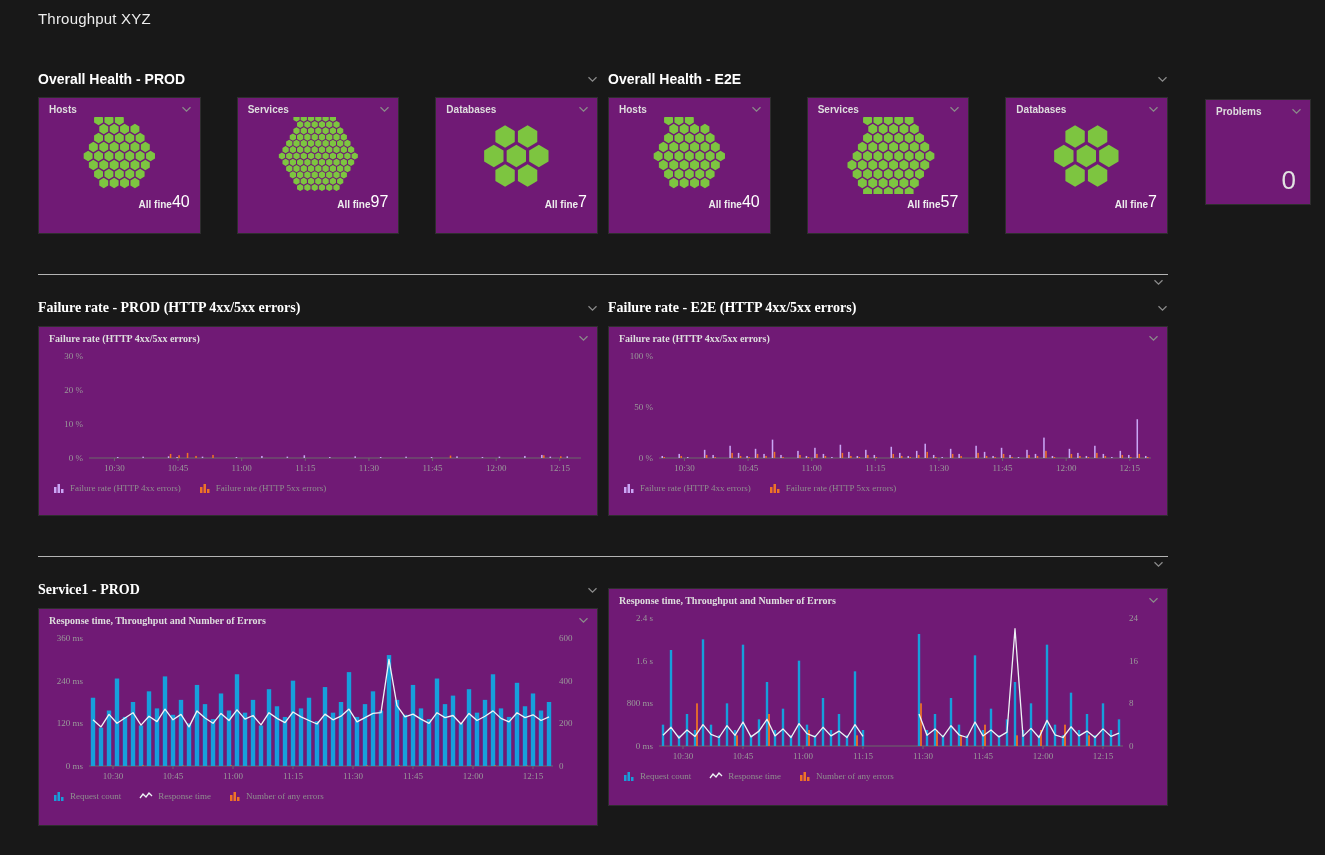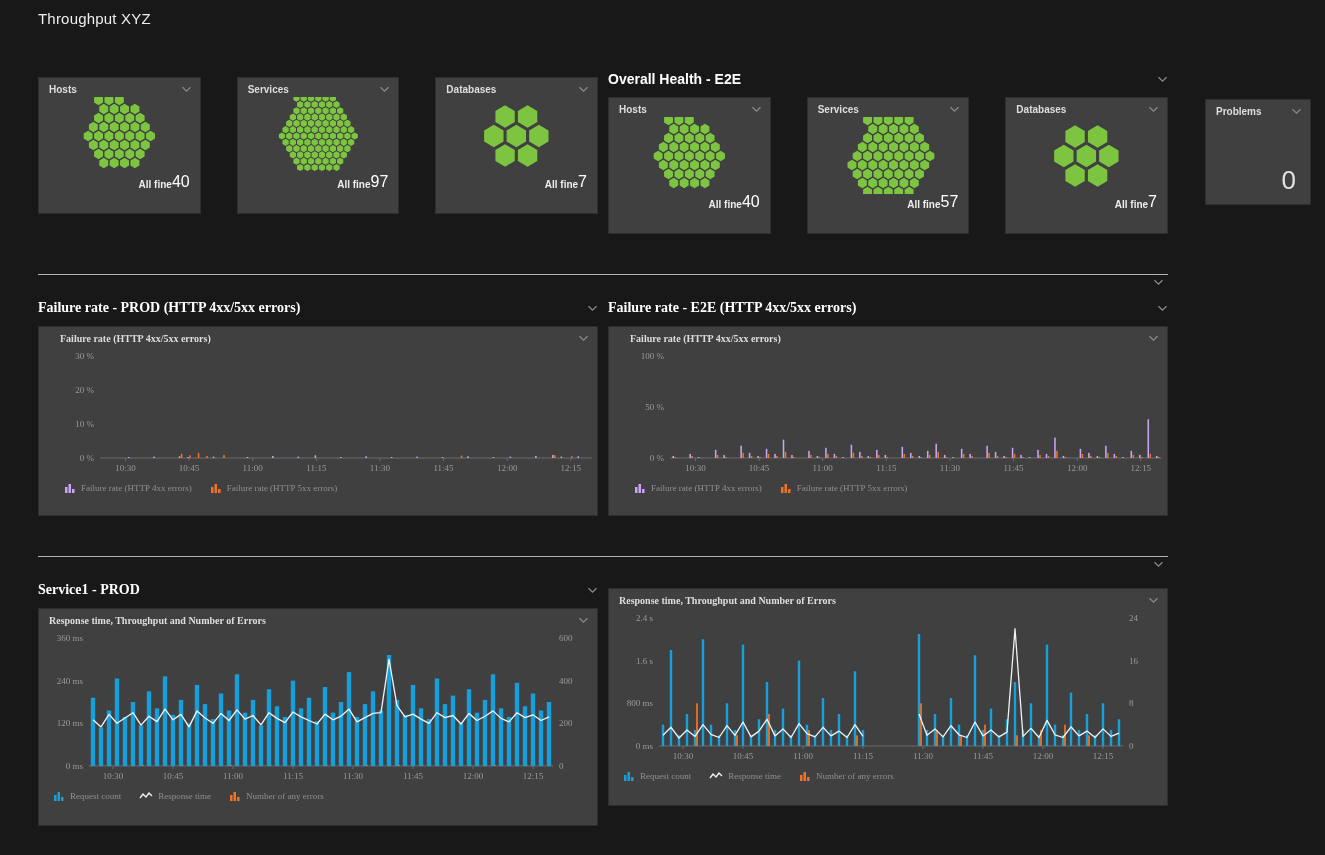--- a/index.html
+++ b/index.html
@@ -6,56 +6,64 @@
   html,body{width:1325px;height:855px;background:#181818;color:#e8e8e8;
     font-family:"Liberation Sans",sans-serif;overflow:hidden;}
   .page{padding:10px 15px 0 38px;}
   .page-title{font-size:15px;color:#ededed;letter-spacing:.2px;}
   .health-row{display:flex;margin-top:42px;}
   .col{width:560px;}
   .col + .col{margin-left:10px;}
   .section-header{display:flex;justify-content:space-between;align-items:center;height:20px;}
   .section-header h2{font-size:14px;font-weight:bold;color:#fff;}
   .tile-row{display:flex;gap:36px;margin-top:8px;}
-  .tile{background:#404040;border:1px solid #2e2e2e;}
+  .tile{background:#701a75;border:1px solid #2e2e2e;}
   .health-tile{width:163px;height:137px;display:flex;flex-direction:column;}
   .tile-header{display:flex;justify-content:space-between;align-items:center;padding:6px 8px 2px 10px;}
   .tile-title{font-size:10px;font-weight:bold;color:#dedede;}
   .hex-wrap{flex:1;display:flex;align-items:center;justify-content:center;overflow:hidden;}
   .tile-footer{display:flex;justify-content:flex-end;align-items:flex-end;padding:0 10px 23px 10px;}
   .status{font-size:10px;font-weight:bold;color:#eee;}
   .count{font-size:16px;color:#fff;line-height:1;}
   .problems-col{margin-left:37px;}
   .problems-tile{width:106px;height:106px;margin-top:30px;display:flex;flex-direction:column;}
   .problems-value{flex:1;display:flex;align-items:flex-end;justify-content:flex-end;
     padding:0 14px 8px 0;font-size:26px;color:#e2e2e2;}
   .divider-row{margin-top:40px;width:1130px;}
   .divider{height:1px;background:#cfcfcf;opacity:.85;}
   .divider-chev{display:flex;justify-content:flex-end;padding-right:4px;margin-top:3px;height:8px;}
   .charts-row{display:flex;margin-top:12px;font-family:Liberation Serif, serif;}
   .chart-tile{width:560px;margin-top:8px;display:flex;flex-direction:column;}
-  .failure-tile{height:190px;padding-left:11px;}
+  .failure-tile{height:190px;}
   .service-tile{height:218px;}
   .chart-area{width:100%;}
   .failure-tile .chart-area{height:132px;}
   .service-tile .chart-area{height:158px;}
   .legend{display:flex;gap:18px;padding:5px 0 0 14px;align-items:center;}
   .legend-item{display:flex;align-items:center;gap:5px;font-size:9px;color:#8f8f8f;}
   .chev{display:inline-flex;align-items:center;}
   .chev svg{display:block;}
   text.axlbl{font-size:9px;fill:#9a9a9a;}
 </style>
 </head>
 <body>
 
 <div class="page">
   <div class="page-title">Throughput XYZ</div>
 
   <div class="health-row">
     <section class="col">
+      <div class="section-header">
+        <h2>Overall Health - PROD</h2>
+        <span class="chev">
+            <svg width="11" height="7" viewBox="0 0 11 7">
+              <path d="M1.5 1.2 L5.5 5.2 L9.5 1.2" stroke="#8a8a8a" stroke-width="1.3" fill="none"></path>
+            </svg>
+          </span>
+      </div>
       <div class="tile-row">
         <div class="tile health-tile">
           <div class="tile-header">
             <span class="tile-title">Hosts</span>
             <span class="chev">
                 <svg width="11" height="7" viewBox="0 0 11 7">
                   <path d="M1.5 1.2 L5.5 5.2 L9.5 1.2" stroke="#8a8a8a" stroke-width="1.3" fill="none"></path>
                 </svg>
               </span>
           </div>

